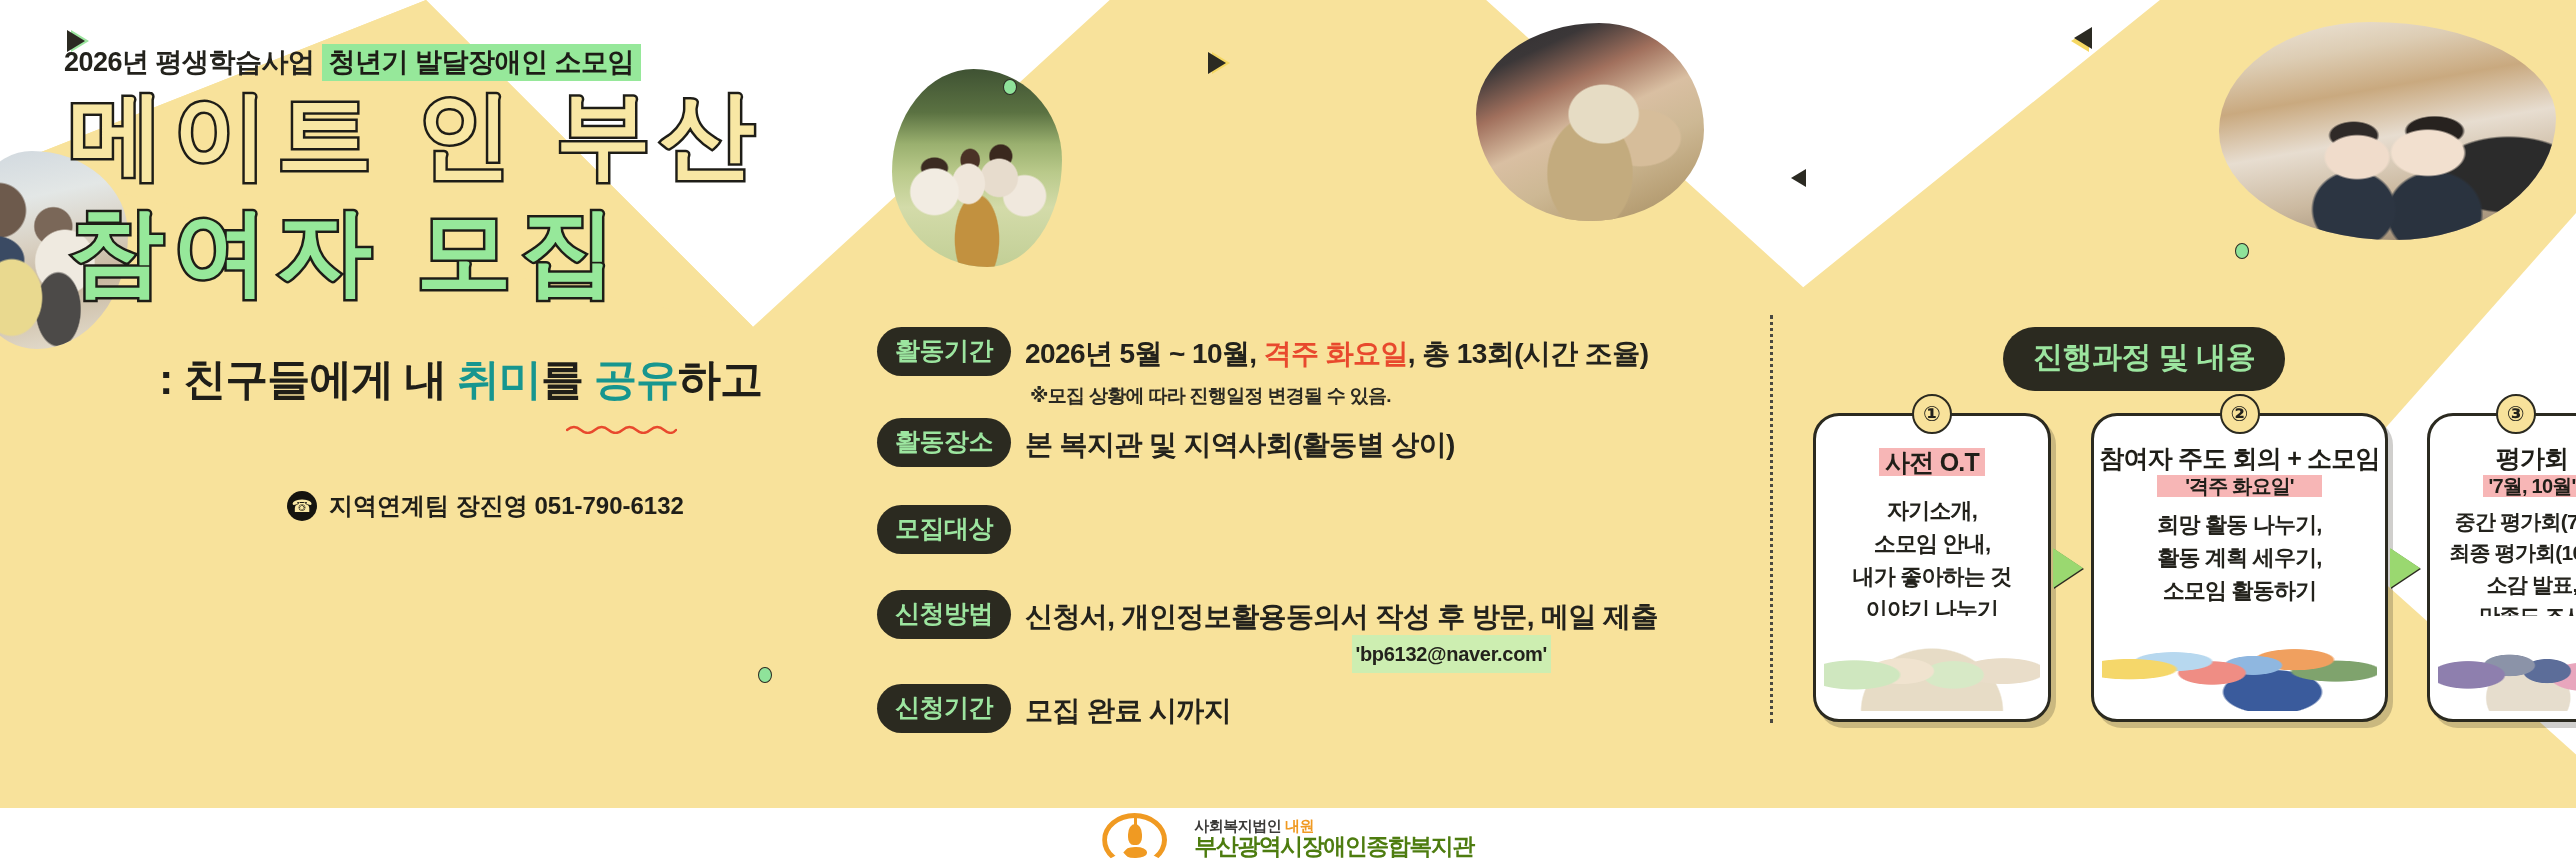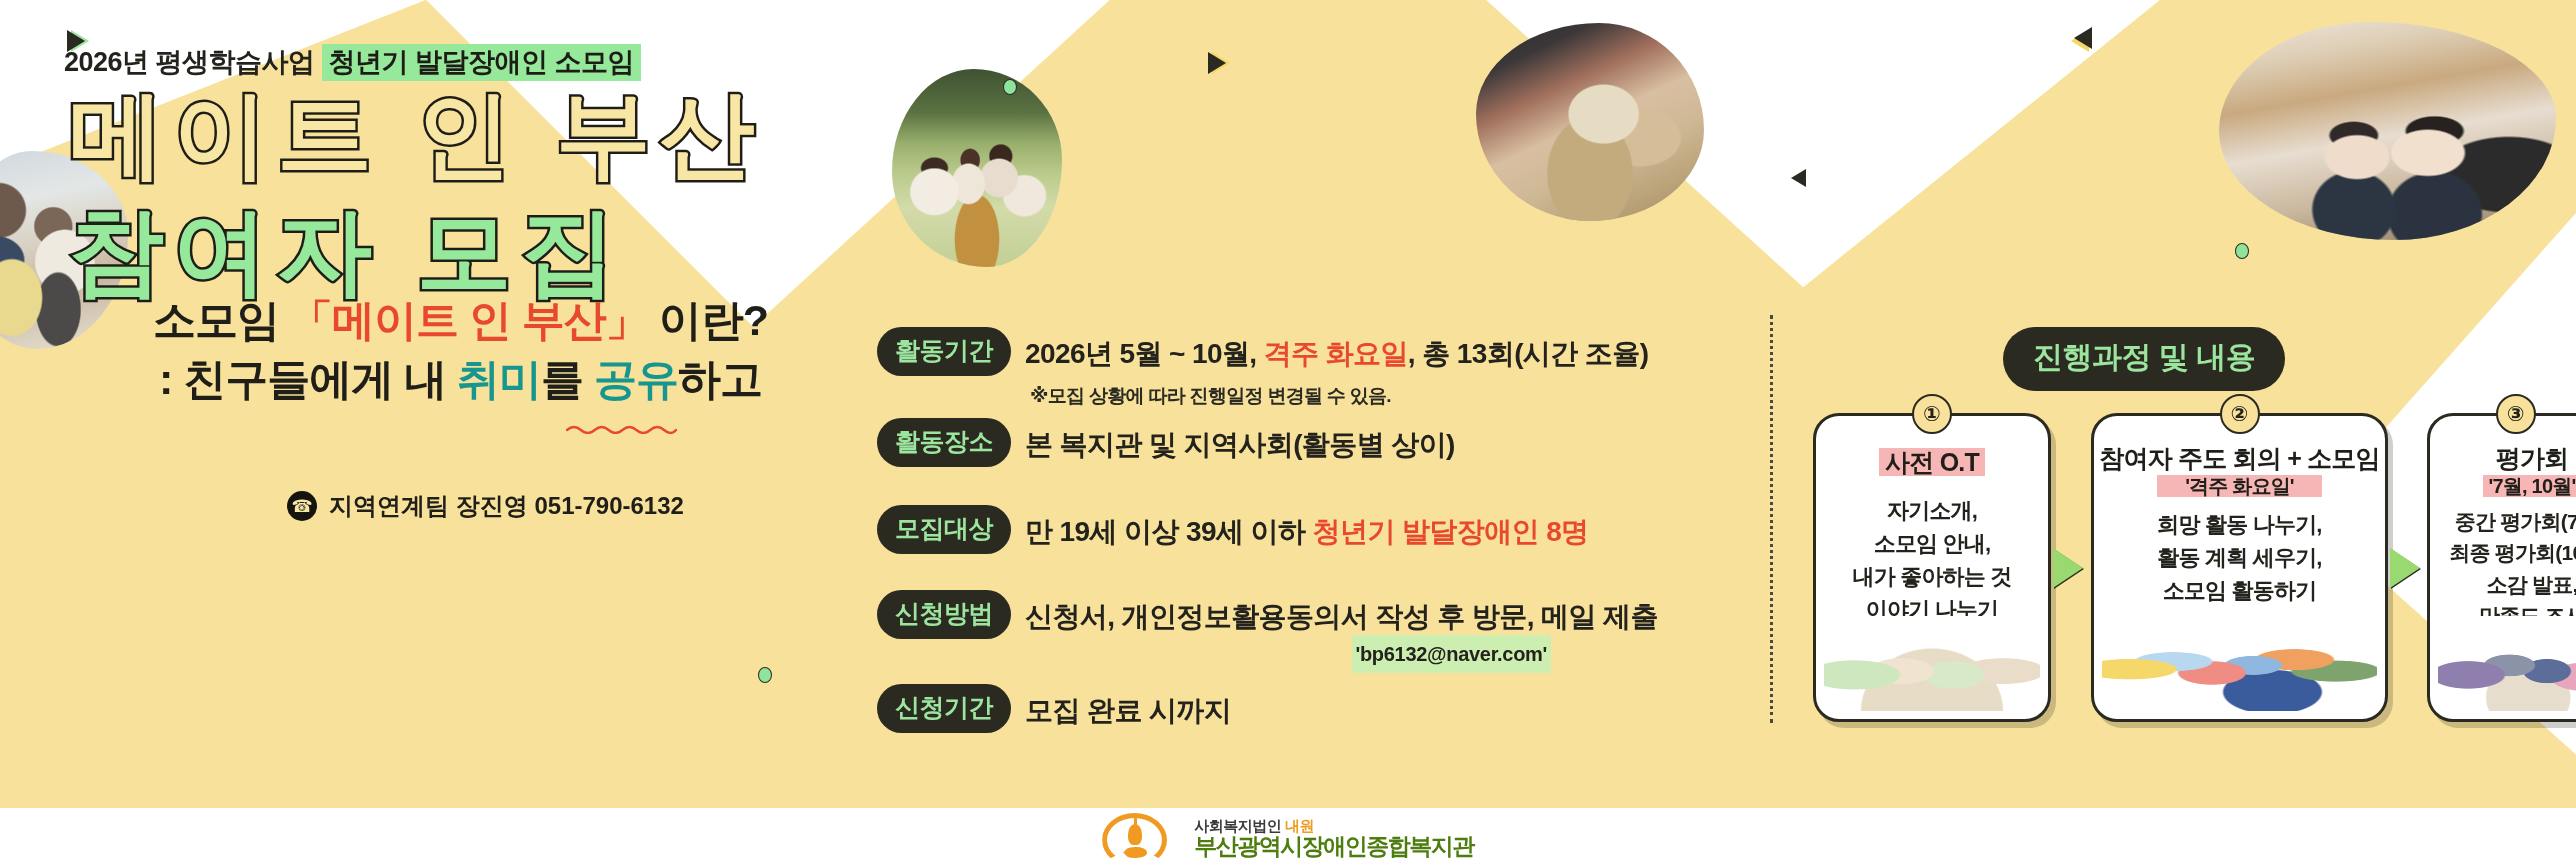--- a/index.html
+++ b/index.html
@@ -362,23 +362,20 @@
   <div class="dot-circle" style="left:2235px; top:243px; width:14px; height:16px;"></div>
   <div class="dot-circle" style="left:758px; top:667px; width:14px; height:16px;"></div>
 
   <div class="tagline">
     <span>2026년 평생학습사업 </span><span class="hl">청년기 발달장애인 소모임</span>
   </div>
 
   <div class="bigtitle l1">메이트 인 부산</div>
   <div class="bigtitle l2">참여자 모집</div>
 
-  <div class="subhead s1">
-    <span>소모임 </span><span class="c-red">「메이트 인 부산」</span><span> 이란?</span>
-  </div>
 
   <div class="subhead s2">
     <span>: 친구들에게 내 </span><span class="c-teal">취미</span><span>를 </span><span class="c-teal">공유</span><span>하고</span>
   </div>
 
 
   <div class="contact">
     <span class="phone-icon">☎</span>
     <span>지역연계팀 장진영 051-790-6132</span>
   </div>
@@ -392,21 +389,20 @@
 
     <div class="info-note">※모집 상황에 따라 진행일정 변경될 수 있음.</div>
 
     <div class="info-row" style="margin-bottom:38px;">
       <span class="pill">활동장소</span>
       <span class="info-text">본 복지관 및 지역사회(활동별 상이)</span>
     </div>
 
     <div class="info-row" style="margin-bottom:36px;">
       <span class="pill">모집대상</span>
-      <span class="info-text"><span>만 19세 이상 39세 이하 </span><span class="c-red">청년기 발달장애인 8명</span></span>
     </div>
 
     <div class="info-row">
       <span class="pill">신청방법</span>
       <span class="info-text">신청서, 개인정보활용동의서 작성 후 방문, 메일 제출</span>
     </div>
 
     <div class="info-mail">
       <span>'bp6132@naver.com'</span>
     </div>

